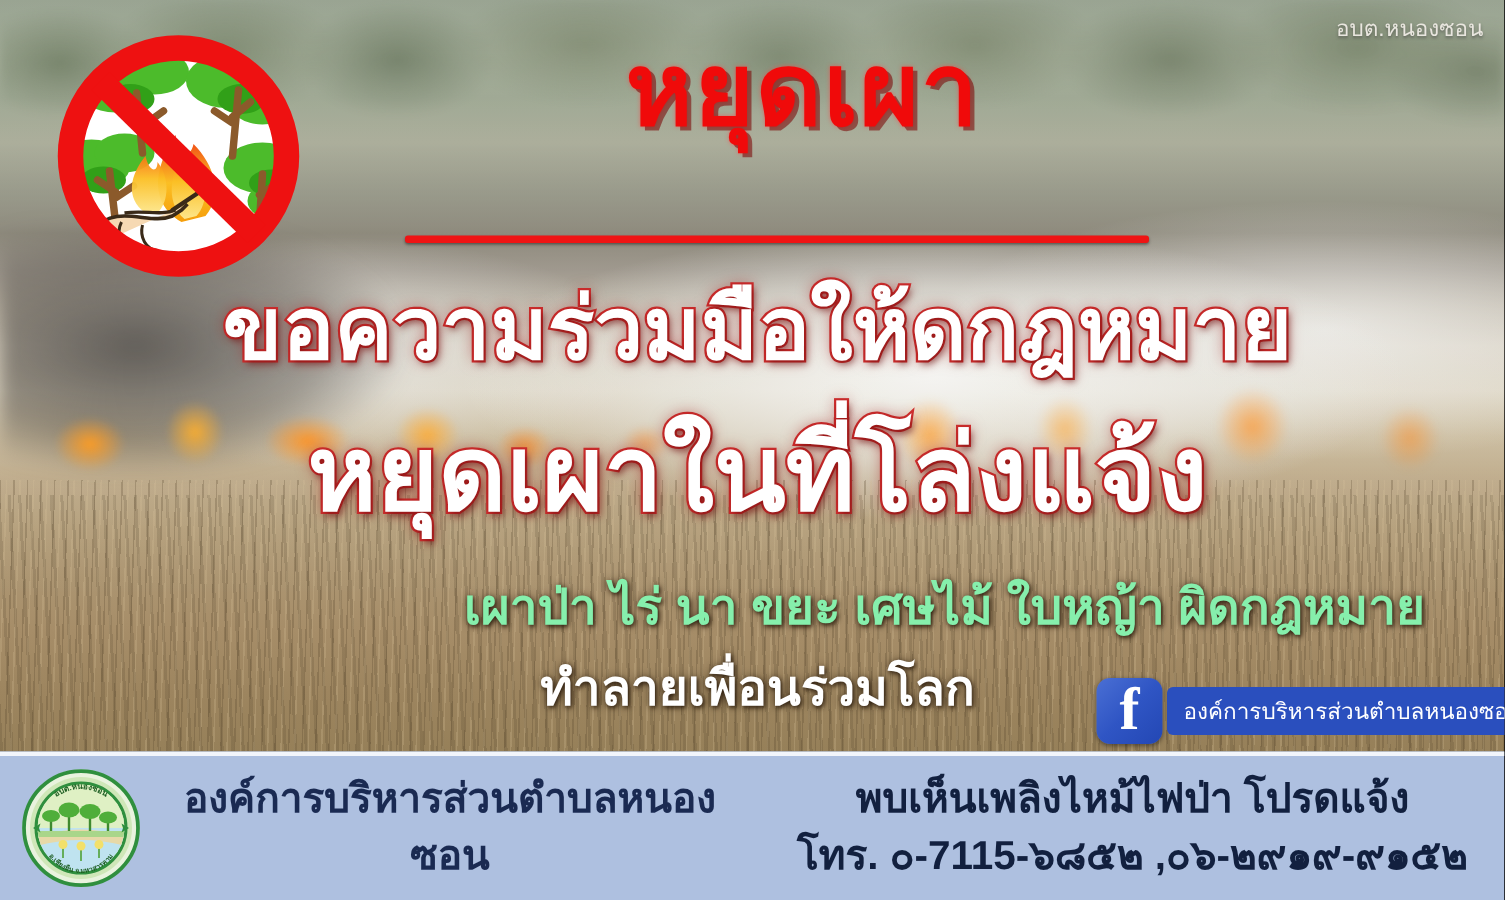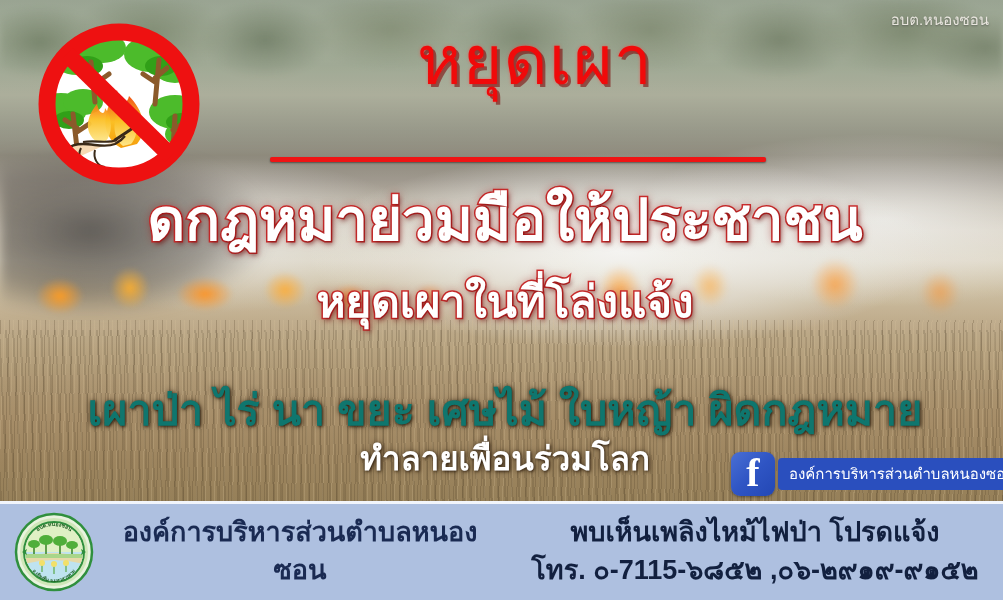--- a/index.html
+++ b/index.html
@@ -73,40 +73,40 @@
               rgba(0,0,0,0) 2px, rgba(0,0,0,0) 7px);
           opacity:.8; }
   .hazeveil{ position:absolute; left:0; top:0; width:1003px; height:501px;
           background:linear-gradient(to bottom, rgba(255,255,255,.10) 0%, rgba(255,255,255,.22) 30%, rgba(255,255,255,.06) 58%, rgba(255,255,255,0) 80%); }
 
   
   .no-burn{ position:absolute; left:25px; top:16px; width:188px; height:176px; }
 
   
   .headline{ position:absolute; left:300px; top:24px; width:470px;
-             text-align:center; font-size:68px; line-height:1.08; font-weight:normal;
+             text-align:center; font-size:68px; line-height:1.08; font-weight:bold;
              color:#f00a0a; letter-spacing:1px;
              text-shadow:3px 3px 0 rgba(120,0,0,.55), 0 0 3px rgba(255,60,60,.6); }
 
   .rule{ position:absolute; left:270px; top:157px; width:496px; height:5px;
          background:#ef1414; box-shadow:0 1px 2px rgba(0,0,0,.45); border-radius:2px; }
 
   .sub1{ position:absolute; left:60px; top:188px; width:890px; text-align:center;
          font-size:58px; line-height:1.1; font-weight:bold; color:#ffffff;
          -webkit-text-stroke:3px #d03030;
          paint-order:stroke fill;
          text-shadow:0 0 10px rgba(160,20,20,.55), 2px 3px 4px rgba(90,10,10,.5); }
   .sub2{ position:absolute; left:60px; top:278px; width:890px; text-align:center;
-         font-size:44px; line-height:1.1; font-weight:bold; color:#ffffff;
+         font-size:70px; line-height:1.1; font-weight:bold; color:#ffffff;
          -webkit-text-stroke:3px #d03030;
          paint-order:stroke fill;
          text-shadow:0 0 10px rgba(160,20,20,.55), 2px 3px 4px rgba(90,10,10,.5); }
 
-  .note1{ position:absolute; left:60px; top:386px; width:890px; text-align:center;
-          font-size:43px; line-height:1.15; color:#0f766e; font-weight:600;
+  .note1{ position:absolute; left:60px; top:386px; width:890px; text-align:right;
+          font-size:33px; line-height:1.15; color:#86efac; font-weight:600;
           text-shadow:1px 1px 3px rgba(40,25,10,.85), 0 0 6px rgba(40,25,10,.6); }
   .note2{ position:absolute; left:60px; top:440px; width:890px; text-align:center;
           font-size:33px; line-height:1.15; color:#ffffff; font-weight:600;
           text-shadow:1px 1px 3px rgba(40,25,10,.85), 0 0 6px rgba(40,25,10,.6); }
 
   
   .fb{ position:absolute; left:731px; top:452px; display:flex; align-items:center; height:44px; }
   .fb-icon{ width:44px; height:44px; border-radius:9px; position:relative;
             background:linear-gradient(135deg,#4a6fd4 0%,#2f55c4 50%,#2347b4 100%);
             box-shadow:0 1px 3px rgba(0,0,0,.4); flex:0 0 auto; }
@@ -202,21 +202,21 @@
       <ellipse cx="113" cy="108" rx="5" ry="4" fill="#f6d9b3" stroke="#3a2a18" stroke-width="2"></ellipse>
       <path d="M56 132 C52 140 56 148 64 150" stroke="#3a2a18" stroke-width="2" fill="none"></path>
       <path d="M70 134 C68 142 72 150 80 151" stroke="#3a2a18" stroke-width="2" fill="none"></path>
     </g>
     <circle cx="94" cy="88" r="72" fill="none" stroke="#ee1111" stroke-width="17"></circle>
     <line x1="42" y1="38" x2="146" y2="140" stroke="#ee1111" stroke-width="17" stroke-linecap="butt"></line>
   </svg>
 
   <div class="headline">หยุดเผา</div>
   <div class="rule"></div>
-  <div class="sub1">ดกฎหมาย่วมมือให้ประชาชน</div>
+  <div class="sub1">ขอความร่วมมือให้ดกฎหมาย</div>
   <div class="sub2">หยุดเผาในที่โล่งแจ้ง</div>
   <div class="note1">เผาป่า ไร่ นา ขยะ เศษไม้ ใบหญ้า ผิดกฎหมาย</div>
   <div class="note2">ทำลายเพื่อนร่วมโลก</div>
 
   <div class="fb">
     <div class="fb-icon"></div>
     <div class="fb-label">องค์การบริหารส่วนตำบลหนองซอน</div>
   </div>
 
   <div class="footer">

